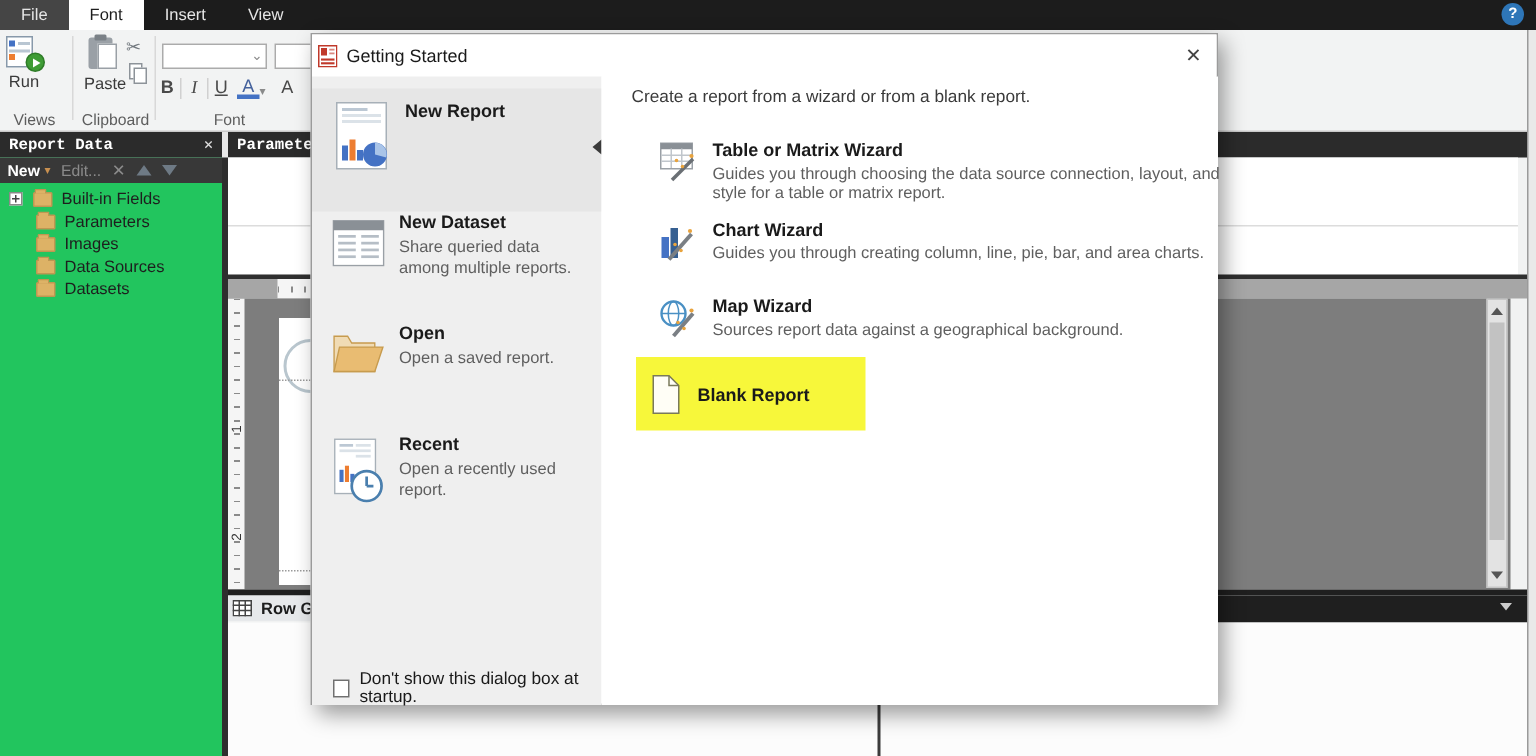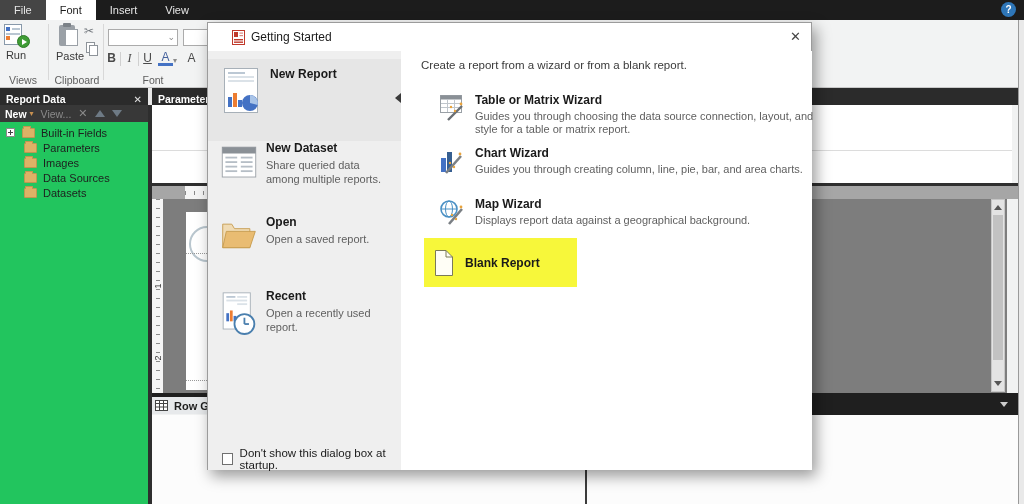--- a/index.html
+++ b/index.html
@@ -28,21 +28,21 @@
   .clip-board { position:absolute; left:0; top:1px; width:16px; height:21px; background:#9aa0a6; border-radius:2px; }
   .clip-top { position:absolute; left:4px; top:-1px; width:8px; height:4px; background:#7b8187; border-radius:1px; }
   .clip-page { position:absolute; left:6px; top:5px; width:13px; height:17px; background:#fff; border:1px solid #9aa0a6; }
   .mini-ic { position:absolute; font-size:12px; color:#707necb; color:#70767c; }
   .combo { position:absolute; height:17px; background:#fff; border:1px solid #ababab; }
   .combo .car { position:absolute; right:2px; top:2px; font-size:9px; color:#8a8a8a; }
   .fbtn { position:absolute; top:31px; font-size:12px; color:#4a4a4a; width:15px; text-align:center; }
   .fdiv { position:absolute; top:32px; height:14px; width:1px; background:#d0d0d0; }
 
   
-  .hdr { position:absolute; top:88px; height:17px; background:#2b2b2b; color:#fff; font-size:10.5px; font-weight:bold; display:flex; align-items:flex-end; padding:0 6px; }
+  .hdr { position:absolute; top:88px; height:17px; background:#2b2b2b; color:#fff; font-size:10.5px; font-weight:bold; display:flex; align-items:center; padding:0 6px;font-family:Liberation Mono, monospace; }
   .hdr-x { margin-left:auto; font-weight:normal; color:#e0e0e0; font-size:10px; }
 
   
   .left-panel { position:absolute; left:0; top:105px; width:148px; height:399px; background:#22c55e; }
   .rd-toolbar { position:absolute; left:0; top:0; width:148px; height:17px; background:#383838; display:flex; align-items:center; font-size:10.5px; padding:0 5px; gap:7px; }
   .tb-new { color:#fff; font-weight:bold; }
   .tb-caret { color:#c89050; font-size:8px; margin-left:-4px; }
   .tb-dis { color:#8b8b8b; }
   .tb-arrow { width:0; height:0; }
   .tree { position:absolute; left:0; top:20px; width:148px; font-size:11px; color:#1e1e1e; }
@@ -84,21 +84,21 @@
   .colgrp-bar { position:absolute; left:585px; top:397px; width:433px; height:18px; background:#1f1f1f; }
   .colgrp-caret { position:absolute; right:10px; top:5px; width:0; height:0; border-left:4px solid transparent; border-right:4px solid transparent; border-top:5px solid #cccccc; }
   .below-grp { position:absolute; left:152px; top:415px; width:866px; height:89px; background:#fcfcfc; }
   .grp-split { position:absolute; left:585px; top:415px; width:2px; height:89px; background:#3c3c3c; }
 
   
   .right-edge { position:absolute; left:1018px; top:20px; width:6px; height:484px; background:#e9e9e9; border-left:1px solid #9a9a9a; }
 
   
   .dialog { position:absolute; left:207px; top:22px; width:605px; height:448px; background:#fff; border:1px solid #9b9b9b; box-shadow:4px 6px 14px rgba(0,0,0,.4); z-index:10; }
-  .dlg-title { position:absolute; left:0; top:0; width:100%; height:28px; background:#fff; display:flex; align-items:center; padding:0 24px; gap:6px; }
+  .dlg-title { position:absolute; left:0; top:0; width:100%; height:28px; background:#fff; display:flex; align-items:center; padding:0 4px; gap:6px; }
   .dlg-title-text { font-size:12px; color:#1a1a1a; }
   .dlg-close { position:absolute; right:10px; top:6px; font-size:13px; color:#444; }
   .dlg-side { position:absolute; left:0; top:28px; width:193px; height:419px; background:#efefef; }
   .side-item { position:absolute; left:12px; width:176px; display:flex; gap:8px; }
   .side-sel { position:absolute; left:0; top:8px; width:193px; height:82px; background:#e6e6e6; }
   .side-arrow { position:absolute; left:187px; top:42px; width:0; height:0; border-right:6px solid #3a3a3a; border-top:5px solid transparent; border-bottom:5px solid transparent; }
   .si-title { font-size:12px; font-weight:bold; color:#1a1a1a; margin-bottom:3px; }
   .si-desc { font-size:11px; line-height:14px; color:#5f5f5f; width:130px; }
   .dlg-content { position:absolute; left:193px; top:28px; width:411px; height:419px; background:#fff; }
   .intro { position:absolute; left:20px; top:8px; font-size:11.5px; color:#3a3a3a; }
@@ -174,21 +174,21 @@
   <span class="hdr-x">✕</span>
 </div>
 <div class="hdr" style="left:152px;width:866px;">
   <span>Parameters</span>
 </div>
 
 <div class="left-panel">
   <div class="rd-toolbar">
     <span class="tb-new">New</span>
     <span class="tb-caret">▾</span>
-    <span class="tb-dis">View...</span>
+    <span class="tb-dis">Edit...</span>
     <span class="tb-dis" style="font-size:11px;">✕</span>
     <span class="tb-arrow" style="border-left:5px solid transparent;border-right:5px solid transparent;border-bottom:7px solid #6e7a85;"></span>
     <span class="tb-arrow" style="border-left:5px solid transparent;border-right:5px solid transparent;border-top:7px solid #6e7a85;"></span>
   </div>
   <div class="tree">
     <div class="trow">
       <span class="expander"></span>
       <span class="folder" style="background: rgb(221, 178, 102);"></span>
       <span>Built-in Fields</span>
     </div>
@@ -396,21 +396,21 @@
         <circle cx="10" cy="12" r="8" fill="none" stroke="#4a90c4" stroke-width="1.6"></circle>
         <ellipse cx="10" cy="12" rx="3.5" ry="8" fill="none" stroke="#4a90c4"></ellipse>
         <line x1="2" y1="12" x2="18" y2="12" stroke="#4a90c4"></line>
         <line x1="10" y1="27" x2="23" y2="12" stroke="#7a7f84" stroke-width="2.6"></line>
         <circle cx="13" cy="18" r="1.2" fill="#e8a33d"></circle>
           <circle cx="17" cy="22" r="1.2" fill="#e8a33d"></circle>
           <circle cx="22" cy="10" r="1.4" fill="#e8a33d"></circle>
       </svg>
       <div>
         <div class="wiz-title">Map Wizard</div>
-        <div class="wiz-desc">Displays report data against a geographical background.</div>
+        <div class="wiz-desc">Sources report data against a geographical background.</div>
       </div>
     </div>
 
     <div class="blank-hl" style="background: rgb(247, 247, 58);">
       <svg width="22" height="28" viewBox="0 0 22 28">
         <path d="M2.5 1.5 H13 L19.5 8 V26.5 H2.5 Z" fill="#fffef6" stroke="#7a7a5a"></path>
         <path d="M13 1.5 V8 H19.5" fill="none" stroke="#7a7a5a"></path>
       </svg>
       <div class="wiz-title" style="margin:0;">Blank Report</div>
     </div>

